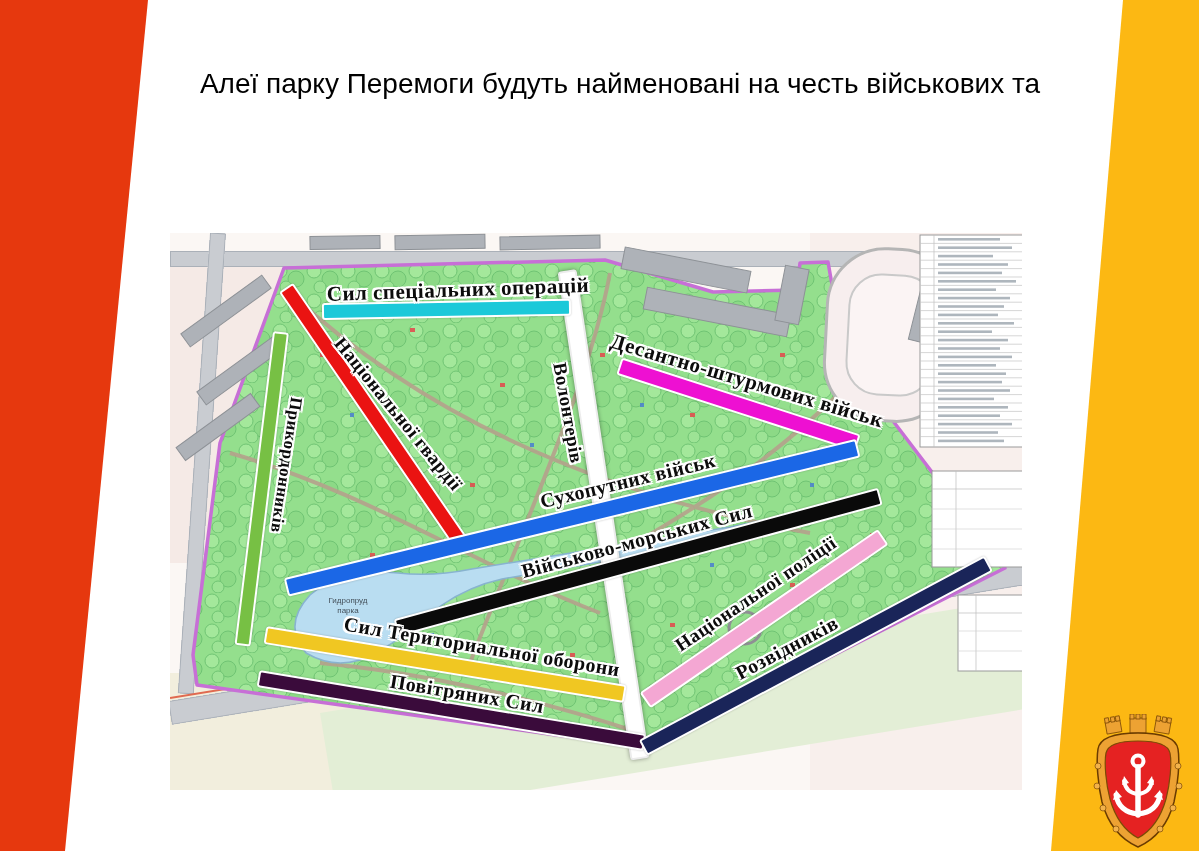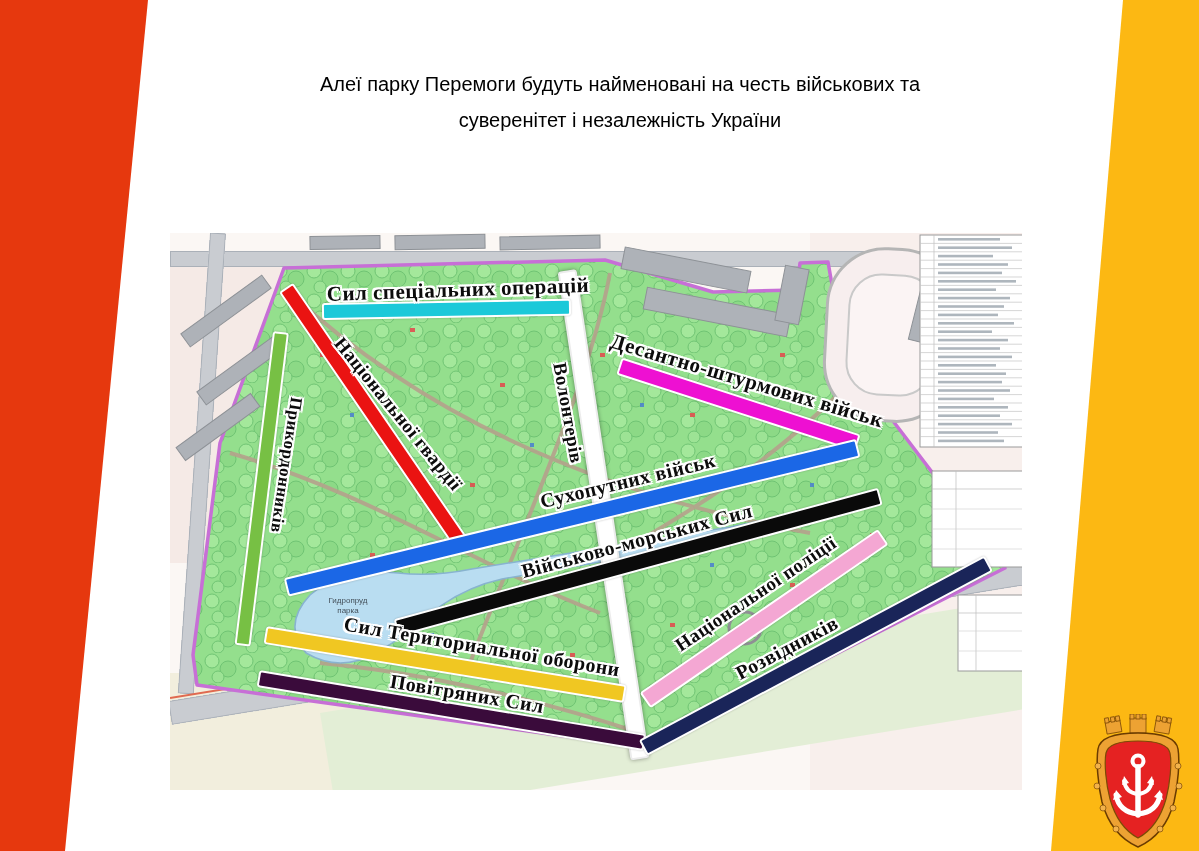--- a/index.html
+++ b/index.html
@@ -7,21 +7,21 @@
     width:1199px;height:851px;position:relative;overflow:hidden;
     background:#ffffff;font-family:"Liberation Sans",sans-serif;
   }
   
   .band{position:absolute;top:0;height:851px;}
   .band-left{left:0;width:150px;clip-path:polygon(0 0,148px 0,65px 851px,0 851px);}
   .band-right{left:1040px;width:159px;clip-path:polygon(83px 0,159px 0,159px 851px,11px 851px);}
   
   .title{
     position:absolute;left:150px;top:66px;width:940px;
-    text-align:center;color:#000;font-size:20px;line-height:36px;font-weight:400;
+    text-align:center;color:#000;font-size:28px;line-height:36px;font-weight:400;
   }
   .title div{white-space:nowrap;}
   
   .map{
     position:absolute;left:170px;top:233px;width:852px;height:557px;
     background:#fbf7f4;overflow:hidden;
   }
   .map .bg{position:absolute;}
   .road{position:absolute;background:#c9ccd1;box-shadow:inset 0 0 0 1px #aab0b8;}
   .map svg{position:absolute;left:0;top:0;}
@@ -43,21 +43,20 @@
   .emblem{position:absolute;left:1086px;top:714px;width:104px;height:137px;}
 </style>
 </head>
 <body>
 
 <div class="band band-left" style="background: rgb(230, 56, 14);"></div>
 <div class="band band-right" style="background: rgb(252, 184, 19);"></div>
 
 <div class="title">
   <div>Алеї парку Перемоги будуть найменовані на честь військових та</div>
-  <div>суверенітет і незалежність України</div>
 </div>
 
 <div class="map">
 
   <div class="bg" style="left:0;top:30px;width:118px;height:300px;background:#f5eae6;"></div>
   <div class="bg" style="left:640px;top:0;width:212px;height:560px;background:#f8efec;"></div>
   <div class="bg" style="left:0;top:440px;width:230px;height:117px;background:#f2eedd;"></div>
   <div class="bg" style="left:150px;top:480px;width:720px;height:110px;background:#e3eed6;transform:rotate(-9.3deg);transform-origin:0 0;"></div>
 
   <div class="road" style="left:0;top:18px;width:852px;height:16px;"></div>

